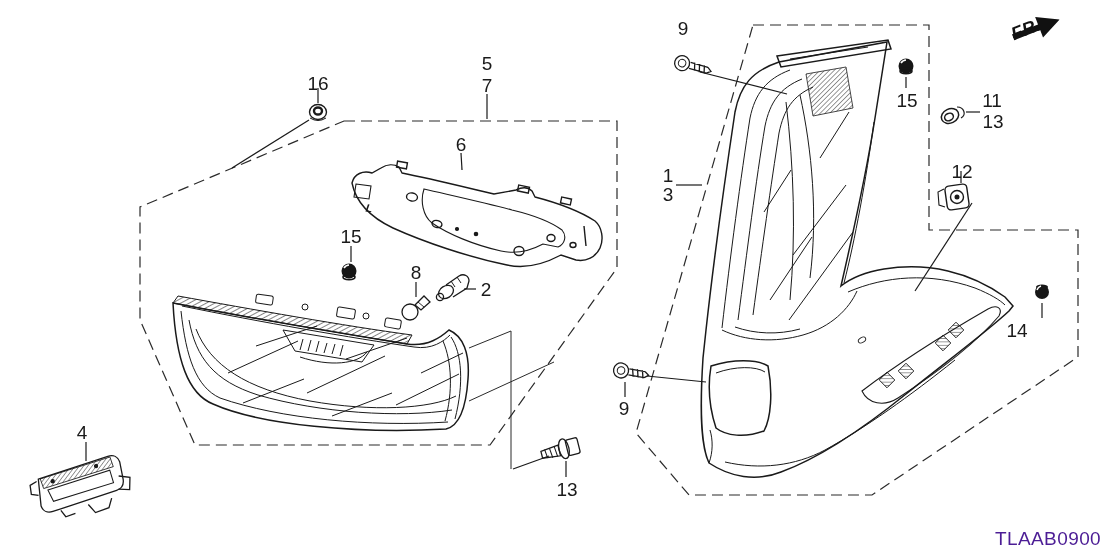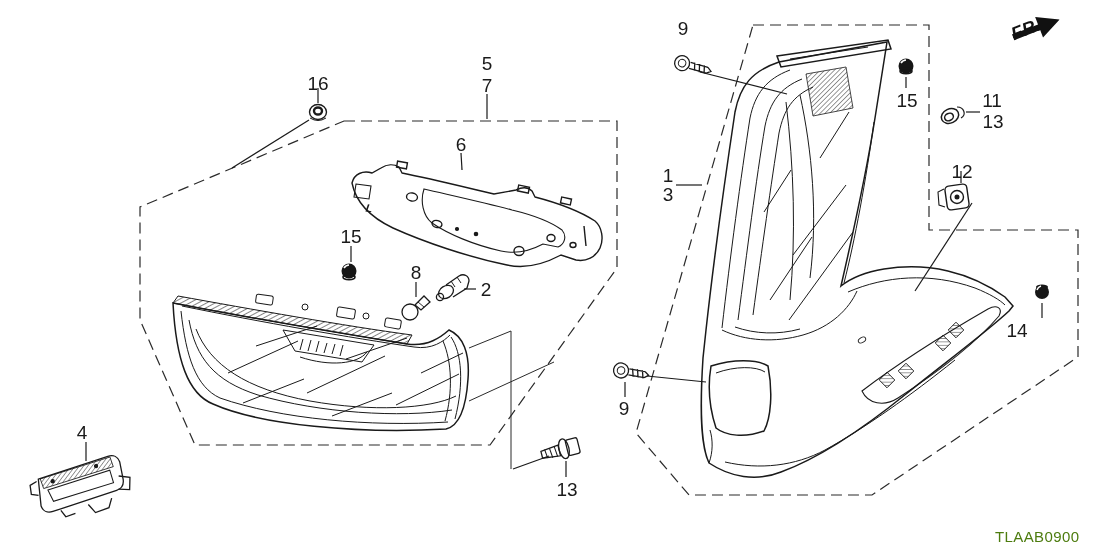--- a/index.html
+++ b/index.html
@@ -1,21 +1,21 @@
 <!DOCTYPE html>
 <html><head>
 <meta charset="utf-8">
 <style>
   html,body{margin:0;padding:0;background:#fff;}
   .stage{position:relative;width:1108px;height:554px;background:#ffffff;overflow:hidden;
          font-family:"Liberation Sans",sans-serif;}
   .stage svg{position:absolute;left:0;top:0;}
   .callout{position:absolute;transform:translate(-50%,-50%);font-size:19px;line-height:1;
            color:#1a1a1a;font-family:"Liberation Sans",sans-serif;white-space:nowrap;}
-  .code{position:absolute;font-size:15px;letter-spacing:.4px;color:#4d7c0f;}
+  .code{position:absolute;font-size:19px;letter-spacing:.4px;color:#4c1d95;}
   .fr{position:absolute;left:1012px;top:20px;display:flex;align-items:center;gap:1px;
       transform:rotate(-21deg);transform-origin:40% 60%;}
   .fr .fr-text{font-size:18px;font-weight:bold;font-style:italic;color:#111;letter-spacing:.5px;}
 </style>
 </head>
 <body>
 
 <div class="stage">
 
   <svg width="1108" height="554" viewBox="0 0 1108 554">

